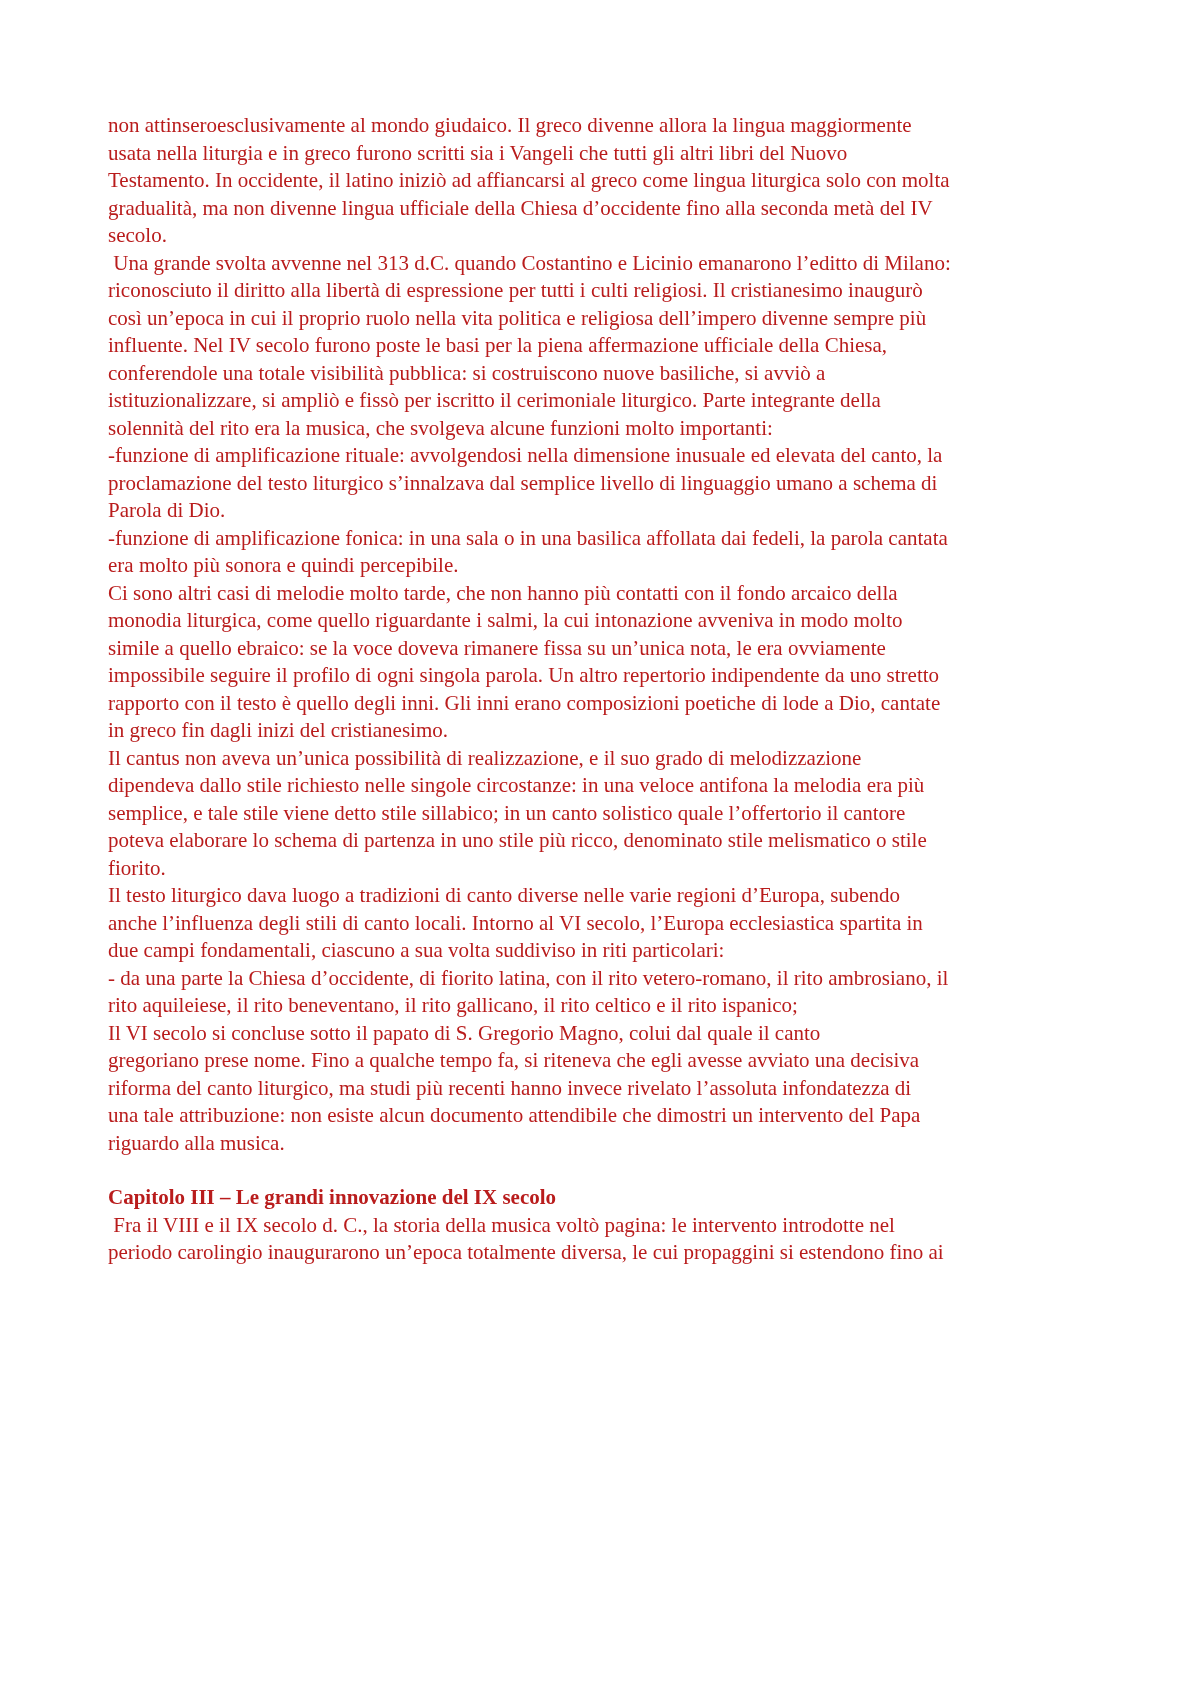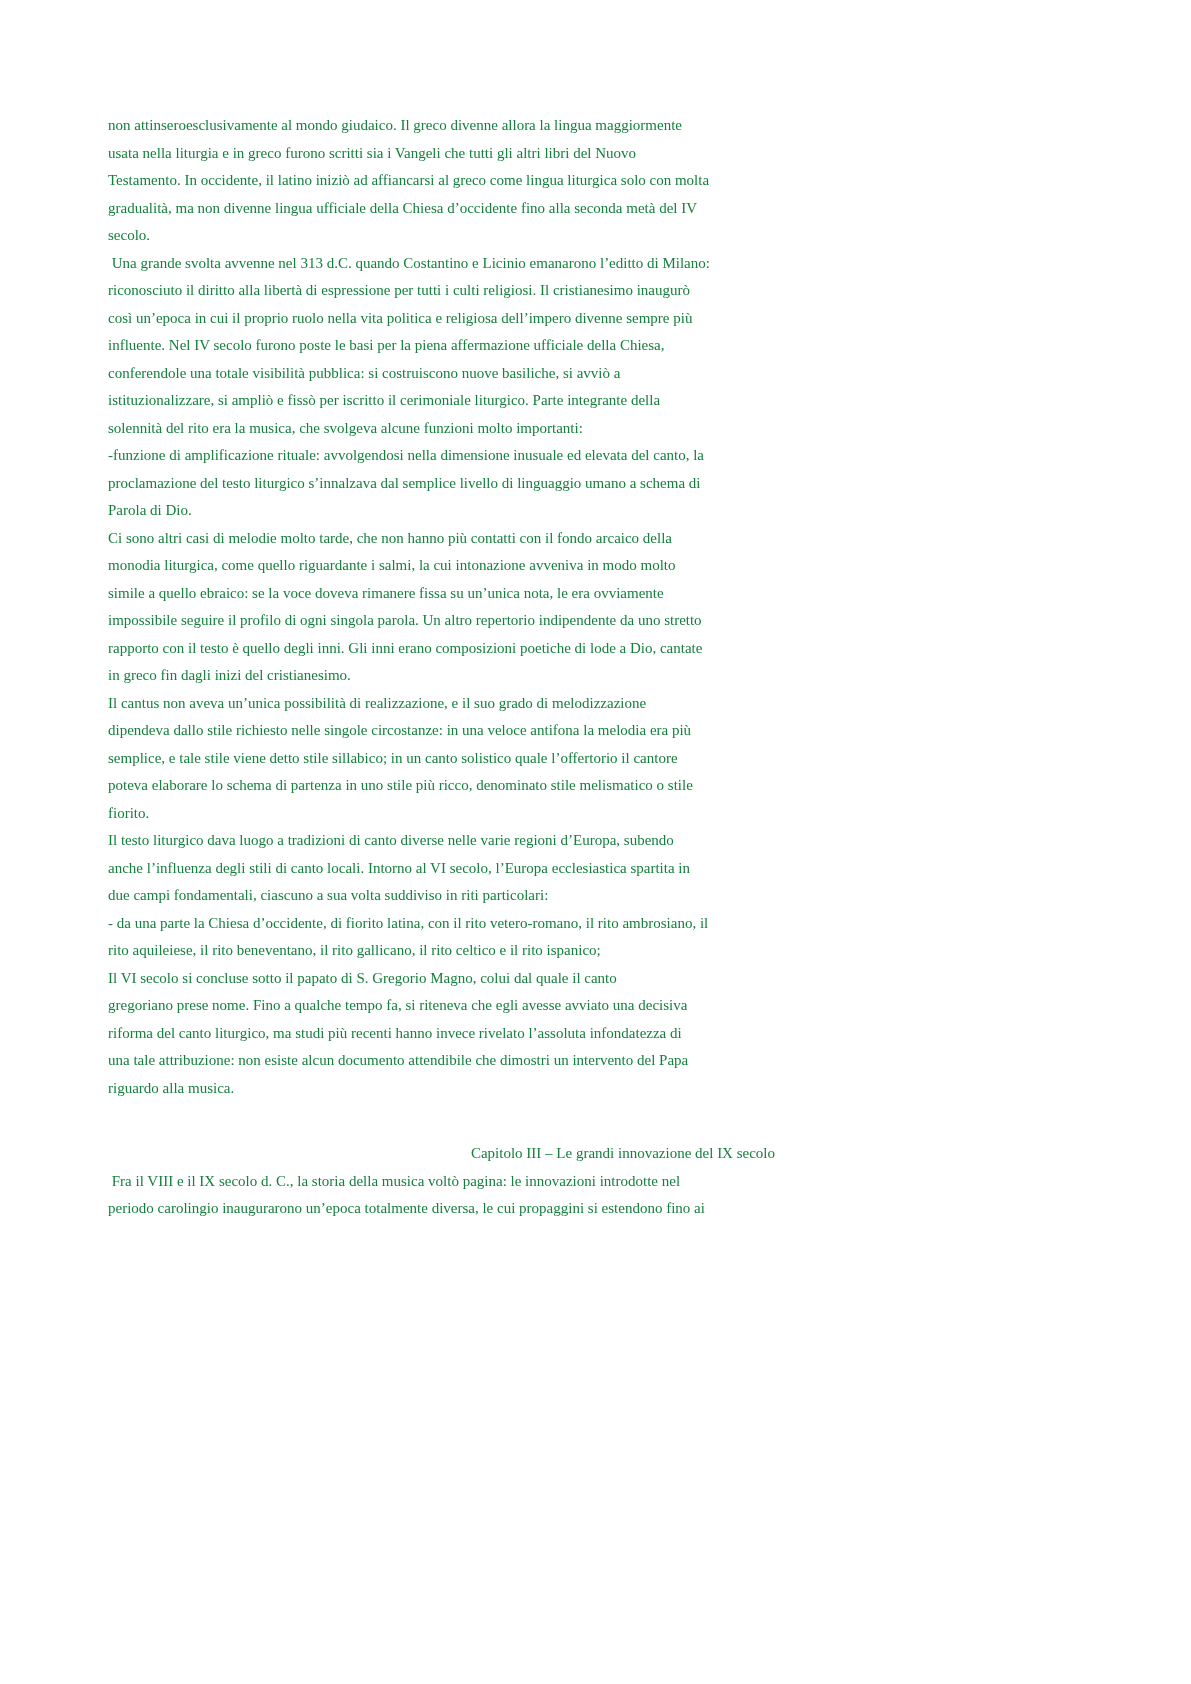--- a/index.html
+++ b/index.html
@@ -13,33 +13,32 @@
     height: 1684px;
     background: #ffffff;
     overflow: hidden;
   }
   .content {
     position: absolute;
     left: 108px;
     top: 112px;
     width: 1030px;
     font-family: "Liberation Serif", "DejaVu Serif", serif;
-    font-size: 15px;
+    font-size: 21px;
     line-height: 27.5px;
-    color: #15803d;
+    color: #b91c1c;
   }
   .content p {
     margin: 0;
     padding: 0;
     white-space: pre-wrap;
   }
   .content p.heading {
-    font-weight: normal;
-    margin-top: 38px;
-    text-align: center;
+    font-weight: bold;
+    margin-top: 27px;
   }
 </style>
 </head>
 <body>
 
 <div class="page">
   <div class="content">
     <p>non attinseroesclusivamente al mondo giudaico. Il greco divenne allora la lingua maggiormente
 usata nella liturgia e in greco furono scritti sia i Vangeli che tutti gli altri libri del Nuovo
 Testamento. In occidente, il latino iniziò ad affiancarsi al greco come lingua liturgica solo con molta
@@ -48,20 +47,22 @@
     <p> Una grande svolta avvenne nel 313 d.C. quando Costantino e Licinio emanarono l’editto di Milano:
 riconosciuto il diritto alla libertà di espressione per tutti i culti religiosi. Il cristianesimo inaugurò
 così un’epoca in cui il proprio ruolo nella vita politica e religiosa dell’impero divenne sempre più
 influente. Nel IV secolo furono poste le basi per la piena affermazione ufficiale della Chiesa,
 conferendole una totale visibilità pubblica: si costruiscono nuove basiliche, si avviò a
 istituzionalizzare, si ampliò e fissò per iscritto il cerimoniale liturgico. Parte integrante della
 solennità del rito era la musica, che svolgeva alcune funzioni molto importanti:</p>
     <p>-funzione di amplificazione rituale: avvolgendosi nella dimensione inusuale ed elevata del canto, la
 proclamazione del testo liturgico s’innalzava dal semplice livello di linguaggio umano a schema di
 Parola di Dio.</p>
+    <p>-funzione di amplificazione fonica: in una sala o in una basilica affollata dai fedeli, la parola cantata
+era molto più sonora e quindi percepibile.</p>
     <p>Ci sono altri casi di melodie molto tarde, che non hanno più contatti con il fondo arcaico della
 monodia liturgica, come quello riguardante i salmi, la cui intonazione avveniva in modo molto
 simile a quello ebraico: se la voce doveva rimanere fissa su un’unica nota, le era ovviamente
 impossibile seguire il profilo di ogni singola parola. Un altro repertorio indipendente da uno stretto
 rapporto con il testo è quello degli inni. Gli inni erano composizioni poetiche di lode a Dio, cantate
 in greco fin dagli inizi del cristianesimo.</p>
     <p>Il cantus non aveva un’unica possibilità di realizzazione, e il suo grado di melodizzazione
 dipendeva dallo stile richiesto nelle singole circostanze: in una veloce antifona la melodia era più
 semplice, e tale stile viene detto stile sillabico; in un canto solistico quale l’offertorio il cantore
 poteva elaborare lo schema di partenza in uno stile più ricco, denominato stile melismatico o stile
@@ -70,16 +71,16 @@
 anche l’influenza degli stili di canto locali. Intorno al VI secolo, l’Europa ecclesiastica spartita in
 due campi fondamentali, ciascuno a sua volta suddiviso in riti particolari:</p>
     <p>- da una parte la Chiesa d’occidente, di fiorito latina, con il rito vetero-romano, il rito ambrosiano, il
 rito aquileiese, il rito beneventano, il rito gallicano, il rito celtico e il rito ispanico;</p>
     <p>Il VI secolo si concluse sotto il papato di S. Gregorio Magno, colui dal quale il canto
 gregoriano prese nome. Fino a qualche tempo fa, si riteneva che egli avesse avviato una decisiva
 riforma del canto liturgico, ma studi più recenti hanno invece rivelato l’assoluta infondatezza di
 una tale attribuzione: non esiste alcun documento attendibile che dimostri un intervento del Papa
 riguardo alla musica.</p>
     <p class="heading">Capitolo III – Le grandi innovazione del IX secolo</p>
-    <p> Fra il VIII e il IX secolo d. C., la storia della musica voltò pagina: le innovazioni introdotte nel
+    <p> Fra il VIII e il IX secolo d. C., la storia della musica voltò pagina: le intervento introdotte nel
 periodo carolingio inaugurarono un’epoca totalmente diversa, le cui propaggini si estendono fino ai</p>
   </div>
 </div>
 
 </body></html>

